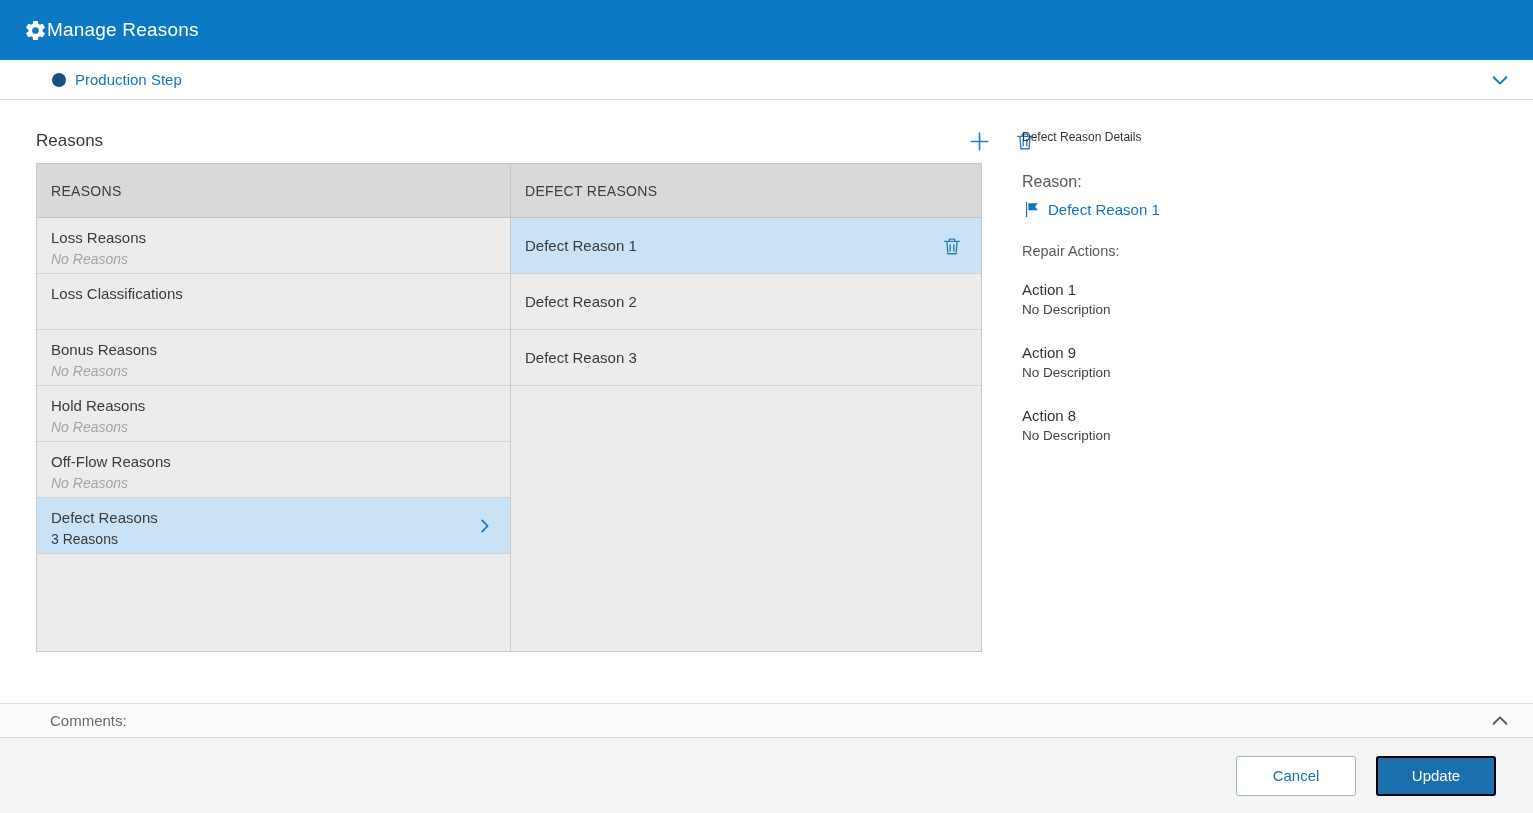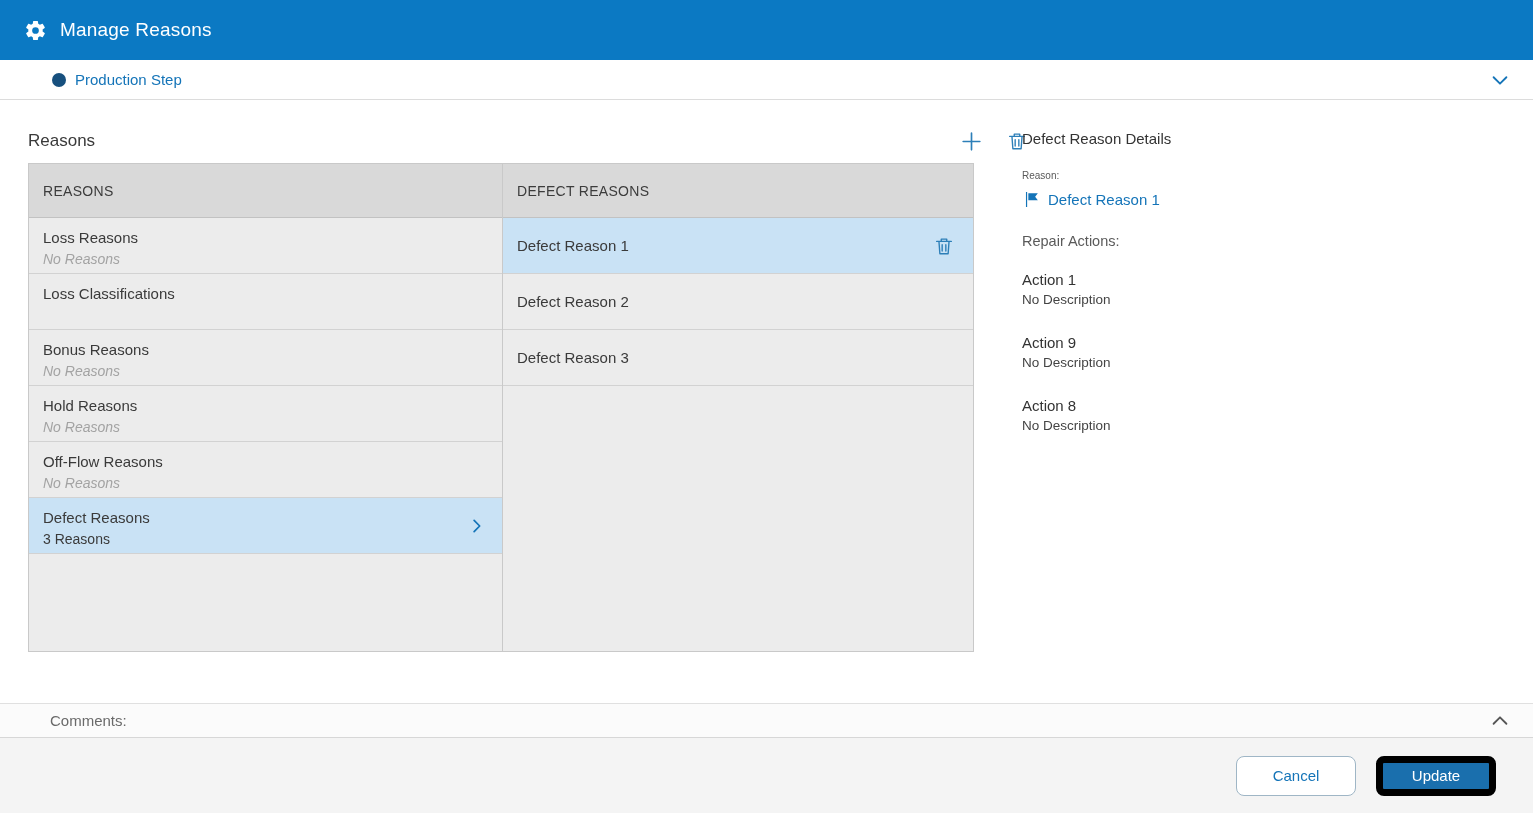--- a/index.html
+++ b/index.html
@@ -12,21 +12,20 @@
     overflow: hidden;
   }
 
   
   .app-header {
     height: 60px;
     background: #0b79c3;
     display: flex;
     align-items: center;
     padding: 0 24px;
-    gap: 13px;
   }
   .app-header .title {
     color: #ffffff;
     font-size: 19px;
     letter-spacing: 0.2px;
   }
   .gear-wrap { display: flex; align-items: center; }
 
   
   .subheader {
@@ -42,21 +41,21 @@
     background: #17507e;
     margin-right: 9px;
     flex: 0 0 auto;
   }
   .step-label { color: #1474b8; font-size: 15px; }
   .subheader .chev-right-side { margin-left: auto; display: flex; align-items: center; cursor: pointer; }
 
   
   .content { position: relative; height: 603px; }
 
-  .reasons-panel { position: absolute; left: 28px; top: 26px; width: 1008px; }
+  .reasons-panel { position: absolute; left: 36px; top: 26px; width: 1008px; }
   .panel-title-row {
     display: flex;
     justify-content: space-between;
     align-items: center;
     height: 30px;
     margin-bottom: 7px;
   }
   .panel-title { font-size: 17px; color: #3a3a3a; }
   .panel-actions { display: flex; align-items: center; gap: 18px; padding-right: 6px; }
   .icon-btn { background: none; border: none; cursor: pointer; display: flex; align-items: center; padding: 2px; }
@@ -107,22 +106,22 @@
     padding: 0 16px 0 14px;
     font-size: 15px;
     color: #3a3a3a;
     cursor: pointer;
   }
   .def-row.selected { background: #c9e2f5; }
   .filler { flex: 1; }
 
   
   .details-panel { position: absolute; left: 1022px; top: 30px; width: 480px; }
-  .details-title { font-size: 15px; color: #333333; margin-bottom: 23px; }
-  .field-label { font-size: 10px; color: #5a5a5a; margin-bottom: 9px; }
+  .details-title { font-size: 12px; color: #333333; margin-bottom: 29px; }
+  .field-label { font-size: 16px; color: #5a5a5a; margin-bottom: 9px; }
   .reason-link {
     display: flex; align-items: center; gap: 7px;
     color: #1474b8; font-size: 15px;
     margin-bottom: 24px;
     cursor: pointer;
   }
   .actions-label { font-size: 14.5px; color: #5a5a5a; margin-bottom: 20px; }
   .action-block { margin-bottom: 22px; }
   .action-name { font-size: 15px; color: #333333; line-height: 21px; }
   .action-desc { font-size: 13.5px; color: #444444; line-height: 20px; }
@@ -149,33 +148,33 @@
     width: 1533px; height: 75px;
     background: #f4f4f4;
     display: flex;
     align-items: center;
     justify-content: flex-end;
     gap: 20px;
     padding-right: 37px;
   }
   .btn {
     width: 120px; height: 40px;
-    border-radius: 8px;
+    border-radius: 3px;
     font-size: 15px;
     font-family: "Liberation Sans", sans-serif;
     cursor: pointer;
   }
   .btn-cancel {
     background: #ffffff;
     border: 1px solid #9fb6c6;
     color: #1474b8;
   }
   .btn-update {
     background: #1a6fad;
-    border: 7px solid #000000;
+    border: 2px solid #000000;
     color: #ffffff;
   }
 </style>
 </head>
 <body>
 
 <div class="app-header">
   <span class="gear-wrap">
     <svg viewBox="0 0 24 24" width="23" height="23" fill="#ffffff">
         <path d="M19.43 12.98c.04-.32.07-.64.07-.98s-.03-.66-.07-.98l2.11-1.65a.5.5 0 0 0 .12-.64l-2-3.46a.5.5 0 0 0-.61-.22l-2.49 1a7.3 7.3 0 0 0-1.69-.98l-.38-2.65A.49.49 0 0 0 14 2h-4a.49.49 0 0 0-.49.42l-.38 2.65c-.61.25-1.17.59-1.69.98l-2.49-1a.5.5 0 0 0-.61.22l-2 3.46a.5.5 0 0 0 .12.64l2.11 1.65c-.04.32-.07.65-.07.98s.03.66.07.98l-2.11 1.65a.5.5 0 0 0-.12.64l2 3.46c.12.22.39.3.61.22l2.49-1c.52.39 1.08.73 1.69.98l.38 2.65c.04.24.24.42.49.42h4c.25 0 .45-.18.49-.42l.38-2.65c.61-.25 1.17-.59 1.69-.98l2.49 1c.22.08.49 0 .61-.22l2-3.46a.5.5 0 0 0-.12-.64l-2.11-1.65zM12 15.5A3.5 3.5 0 1 1 12 8.5a3.5 3.5 0 0 1 0 7z"></path>

